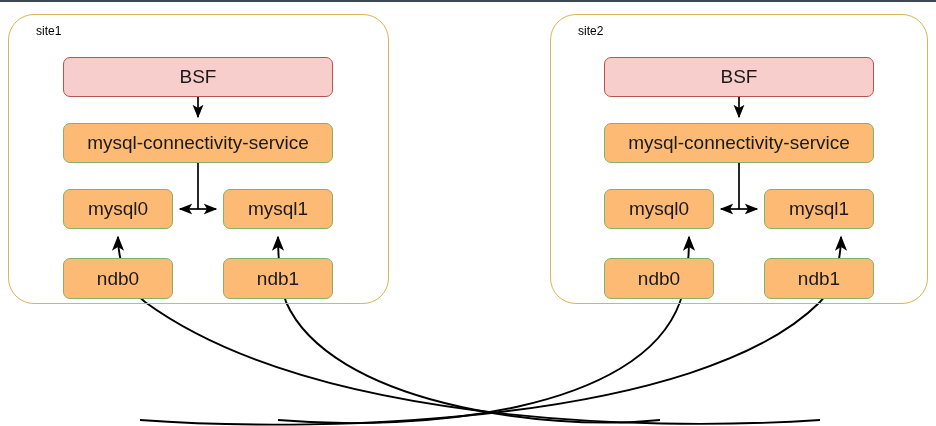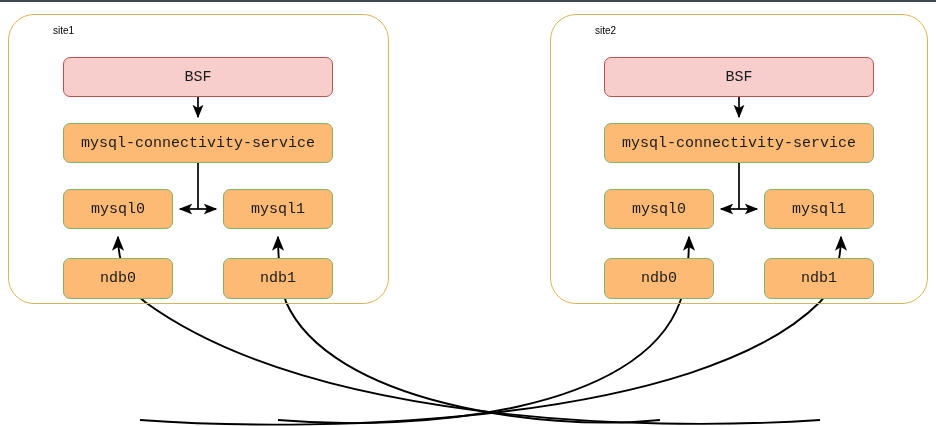--- a/index.html
+++ b/index.html
@@ -33,39 +33,38 @@
     position: absolute;
     border: 1.6px solid #d6b656;
     border-radius: 26px;
     background: transparent;
     box-sizing: border-box;
     z-index: 2;
   }
   .site-label {
     position: absolute;
     top: 8px;
-    left: 44px;
-    font-size: 10px;
+    left: 27px;
+    font-size: 12px;
     color: #000000;
     line-height: 16px;
     white-space: nowrap;
   }
   .node {
     position: absolute;
     box-sizing: border-box;
     border-radius: 7px;
     display: flex;
     align-items: center;
     justify-content: center;
-    font-size: 15px;
+    font-size: 19px;
     color: #1a1a1a;
     text-align: center;
     z-index: 3;
     white-space: nowrap;
-    font-family: Liberation Mono, monospace;
   }
   .node.green {
     background: #fdba74;
     border: 1.3px solid #82b366;
   }
   .node.pink {
     background: #f8cecc;
     border: 1.3px solid #b85450;
   }
 </style>

